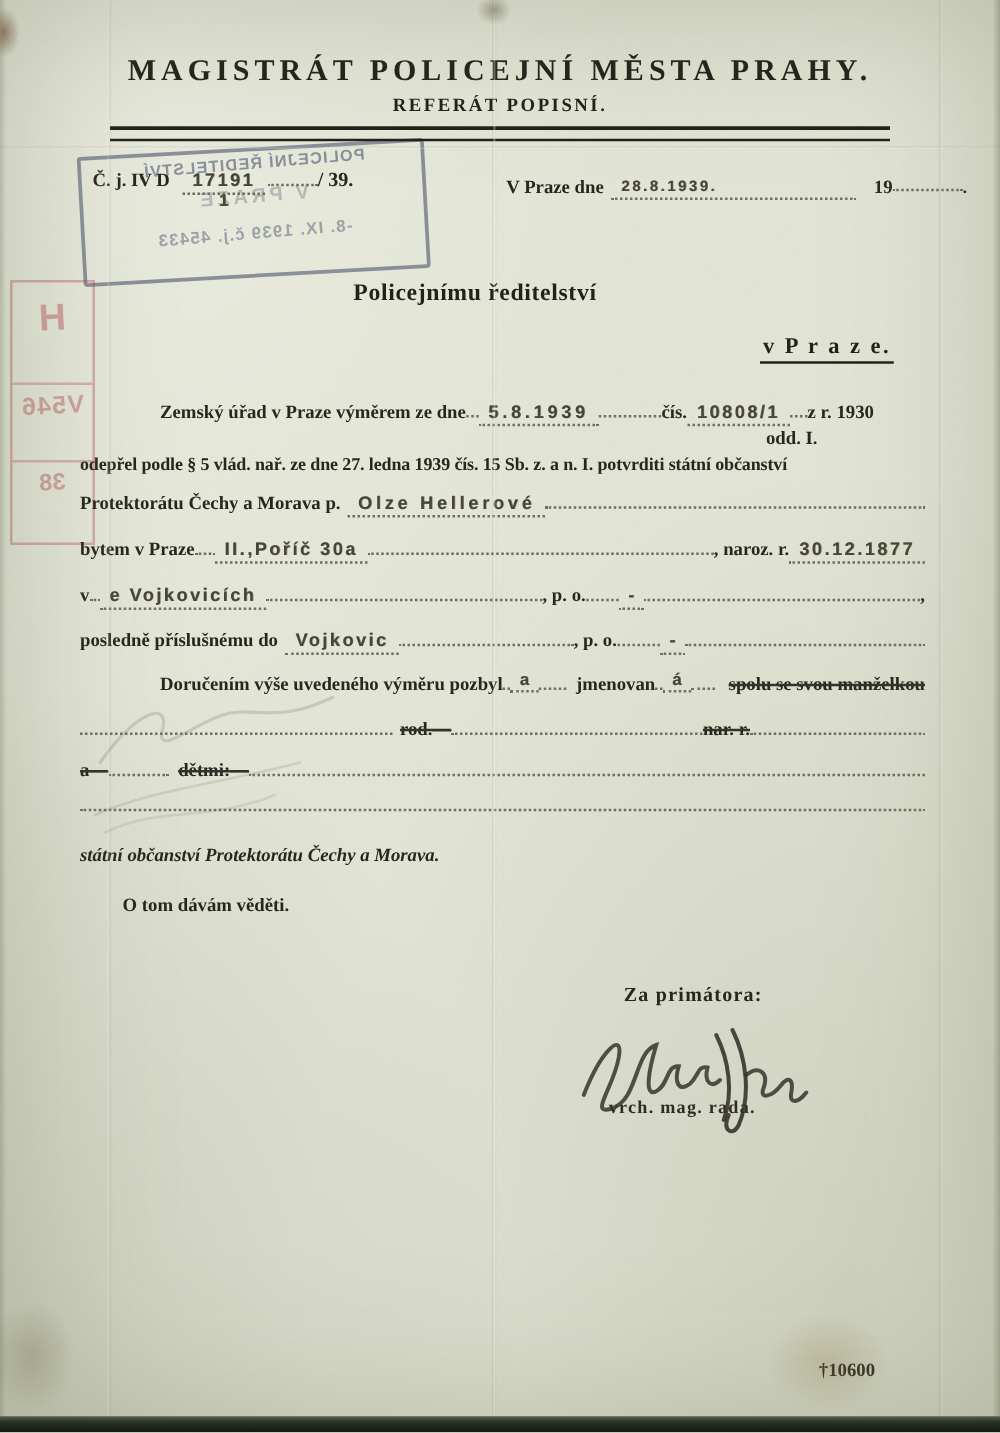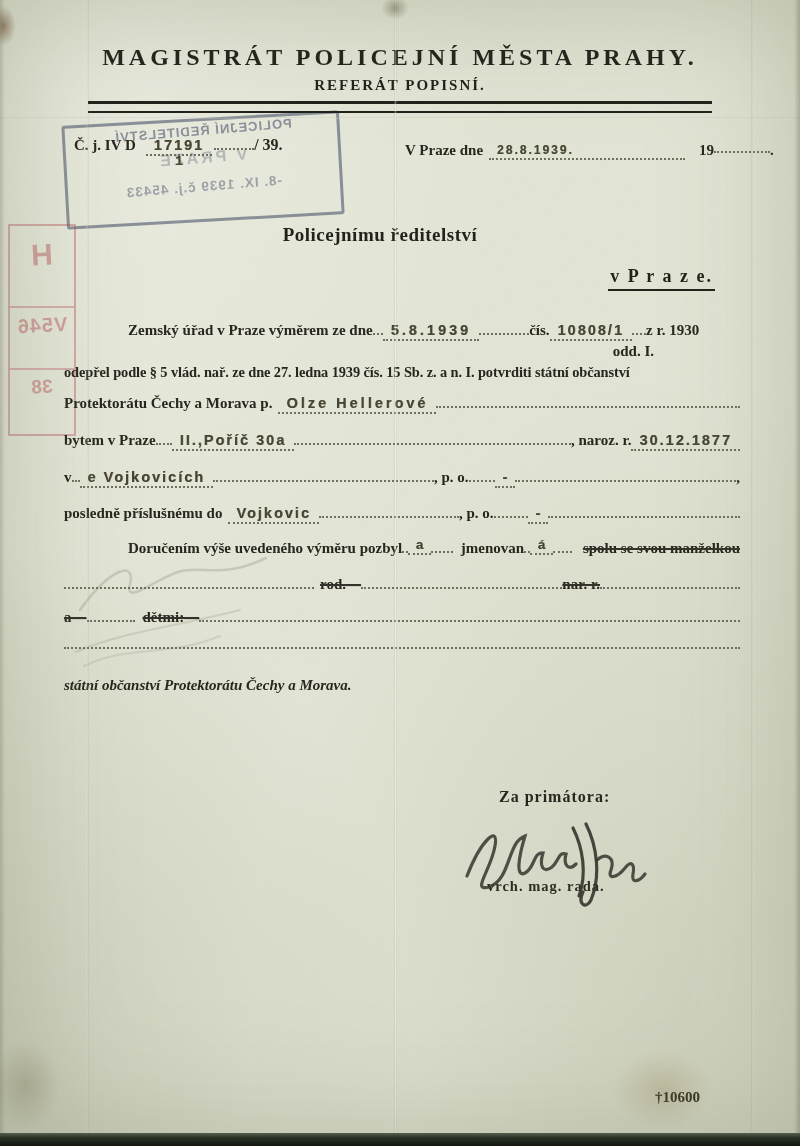--- a/index.html
+++ b/index.html
@@ -249,20 +249,23 @@
         <span class="spacer" style="width: 8px;"></span>
         <span class="printed struck">dětmi:—</span>
         <span class="dots dflex"></span>
       </div>
       <div class="form-line mb14">
         <span class="dots dflex"></span>
       </div>
       <div class="form-line mb15">
         <span class="printed">státní občanství Protektorátu Čechy a Morava.</span>
       </div>
+      <div class="form-line indent-sm">
+        <span class="printed">O tom dávám věděti.</span>
+      </div>
     </div>
 
   <div class="sig-label">Za primátora:</div>
   <svg class="sig-ink" width="195" height="95">
     <g fill="none" stroke="#33312a" stroke-width="3.2" stroke-linecap="round">
       <path d="M12 64 C 26 28 44 12 40 34 C 36 58 16 80 34 75 C 56 68 52 30 70 24 C 64 44 60 66 70 61 C 80 56 78 40 88 41 C 84 54 88 62 97 55 C 104 49 103 40 111 42 C 108 54 114 59 121 52" opacity="0.85"></path>
       <path d="M118 16 C 128 36 132 62 124 84" opacity="0.9"></path>
       <path d="M131 12 C 142 34 146 64 136 88 C 131 98 122 92 128 80" opacity="0.9"></path>
       <path d="M142 48 C 152 40 160 46 156 58 C 152 68 162 66 170 56 C 176 48 180 52 178 62 C 176 72 184 70 190 62" opacity="0.85"></path>
     </g>

